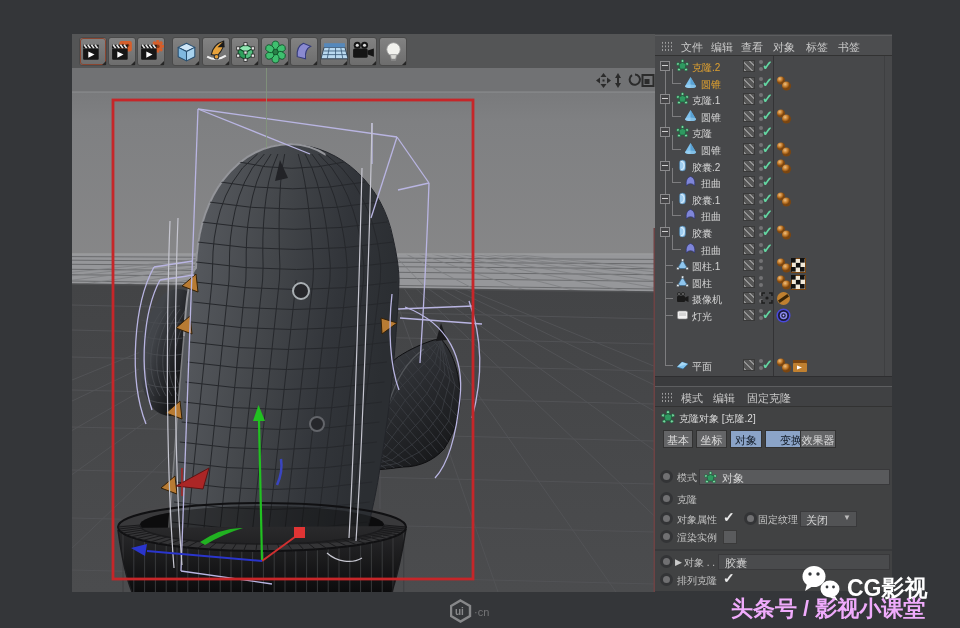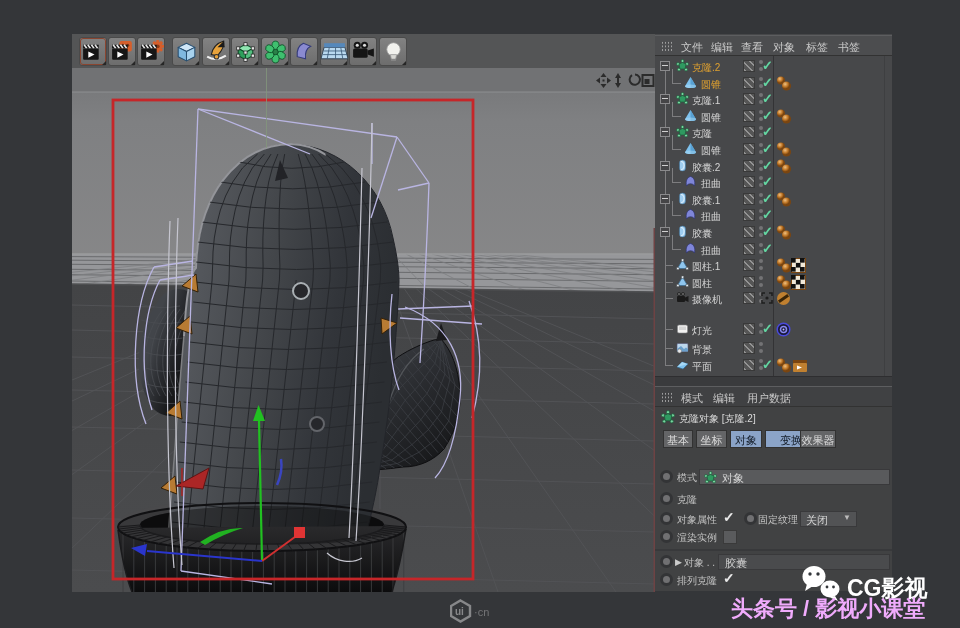--- a/index.html
+++ b/index.html
@@ -891,54 +891,40 @@
             <g fill="#111">
               <rect x="0" y="0" width="4.66" height="4.66"></rect>
               <rect x="0" y="9" width="4.66" height="4.66"></rect>
               <rect x="9" y="0" width="4.66" height="4.66"></rect>
               <rect x="9" y="9" width="4.66" height="4.66"></rect>
               <rect x="4.9" y="4.9" width="4.66" height="4.66"></rect>
             </g>
           </svg>
         </span>
       </div>
-      <div class="orow" style="top:287px">
+      <div class="orow" style="top:273px">
         <div class="tln" style="left:10px;top:8px;width:8px;height:1px"></div>
         <span class="abs" style="left:21px;top:1px">
           <svg width="13" height="13" viewBox="0 0 13 13">
             <rect x="1.5" y="3" width="10" height="8" rx="1.5" fill="#f2f2f2" stroke="#888" stroke-width="0.6"></rect>
             <rect x="3" y="4.5" width="7" height="3.5" fill="#d5d5d5"></rect>
           </svg>
         </span>
         <span class="olab" style="left:37px">灯光</span>
         <div class="hatch"></div>
         <div class="vd" style="top:2px"></div>
         <div class="vd" style="top:9px"></div>
         <span style="position:absolute;left:107px;top:0px;color:#63d6a2;font-size:13px;font-weight:bold">✓</span>
         <span class="abs" style="left:121px;top:1px">
           <svg width="15" height="15" viewBox="0 0 15 15">
             <circle cx="7.5" cy="7.5" r="6.3" fill="#1a1a3a" stroke="#4a4adb" stroke-width="1.5"></circle>
             <circle cx="7.5" cy="7.5" r="3" fill="none" stroke="#8a8af0" stroke-width="1.5"></circle>
             <circle cx="7.5" cy="7.5" r="1" fill="#bbbbff"></circle>
           </svg>
         </span>
-      </div>
-      <div class="orow" style="top:306.2px">
-        <div class="tln" style="left:10px;top:8px;width:8px;height:1px"></div>
-        <span class="abs" style="left:21px;top:1px">
-          <svg width="13" height="13" viewBox="0 0 13 13">
-            <rect x="1" y="2.5" width="11" height="8" rx="1" fill="#bcd8ee" stroke="#557" stroke-width="0.6"></rect>
-            <path d="M1,8 L5,5 L8,8 L10,6.5 L12,8 L12,10.5 L1,10.5 Z" fill="#6aa0cc"></path>
-            <circle cx="3.5" cy="10" r="2" fill="#e8e8e8" stroke="#777" stroke-width="0.5"></circle>
-          </svg>
-        </span>
-        <span class="olab" style="left:37px">背景</span>
-        <div class="hatch"></div>
-        <div class="vd" style="top:2px"></div>
-        <div class="vd" style="top:9px"></div>
       </div>
       <div class="orow" style="top:322.8px">
         <div class="tln" style="left:10px;top:8px;width:8px;height:1px"></div>
         <span class="abs" style="left:21px;top:1px">
           <svg width="13" height="13" viewBox="0 0 13 13">
             <path d="M1,9 L6,4 L12,6 L7,11 Z" fill="#7ec2ee" stroke="#35688f" stroke-width="0.7"></path>
             <path d="M1,9 L6,4 L12,6" fill="#a8d8f4"></path>
           </svg>
         </span>
         <span class="olab" style="left:37px">平面</span>
@@ -969,21 +955,21 @@
       </div>
       <div style="position:absolute;left:118px;top:22px;width:1px;height:320px;background:#333335"></div>
       <div style="position:absolute;left:229px;top:22px;width:1px;height:320px;background:#3e3f41"></div>
       <div style="position:absolute;left:0;top:342px;width:237px;height:10px;background:#3a3b3d;border-top:1px solid #2e2e30"></div>
     </div>
 <div id="ap">
       <div class="menubar" style="top:0;background:#404143">
         <span class="grip"></span>
         <b style="left:26px">模式</b>
         <b style="left:58px">编辑</b>
-        <b style="left:92px">用户数据</b>
+        <b style="left:92px">固定克隆</b>
       </div>
       <span class="abs" style="left:6px;top:24px">
         <svg width="14" height="14" viewBox="0 0 13 13">
           <g fill="#79d6a0" stroke="#1d5e3c" stroke-width="0.7">
             <circle cx="6.5" cy="2" r="1.5"></circle>
             <circle cx="2" cy="5" r="1.5"></circle>
             <circle cx="11" cy="5" r="1.5"></circle>
             <circle cx="3" cy="10.5" r="1.5"></circle>
             <circle cx="10" cy="10.5" r="1.5"></circle>
             <path d="M6.5,3.5 L10,5 L9,10 L4,10 L3,5 Z" fill="#2f9960"></path>

